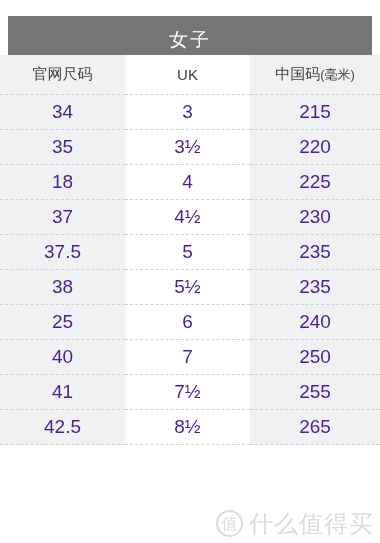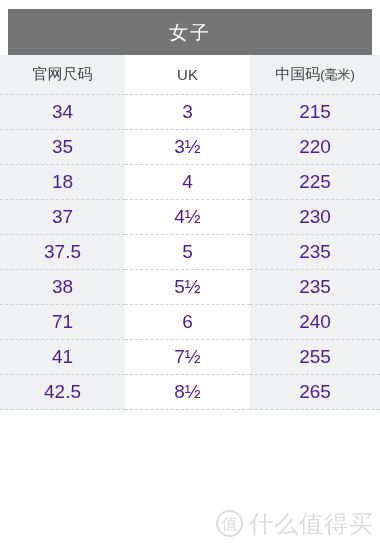--- a/index.html
+++ b/index.html
@@ -21,21 +21,21 @@
     width: 380px;
     height: 543px;
     box-sizing: border-box;
     background: #ffffff;
   }
 
   
   .title-band {
     position: absolute;
     left: 8px;
-    top: 9px;
+    top: 16px;
     width: 364px;
     height: 46px;
     background: #757575;
     display: flex;
     align-items: center;
     justify-content: center;
   }
   .title-text {
     color: #ffffff;
     font-size: 19px;
@@ -181,23 +181,28 @@
           <td class="col-a">37.5</td>
           <td class="col-b">5</td>
           <td class="col-c">235</td>
         </tr>
         <tr>
           <td class="col-a">38</td>
           <td class="col-b">5½</td>
           <td class="col-c">235</td>
         </tr>
         <tr>
-          <td class="col-a">71</td>
+          <td class="col-a">25</td>
           <td class="col-b">6</td>
           <td class="col-c">240</td>
+        </tr>
+        <tr>
+          <td class="col-a">40</td>
+          <td class="col-b">7</td>
+          <td class="col-c">250</td>
         </tr>
         <tr>
           <td class="col-a">41</td>
           <td class="col-b">7½</td>
           <td class="col-c">255</td>
         </tr>
         <tr>
           <td class="col-a">42.5</td>
           <td class="col-b">8½</td>
           <td class="col-c">265</td>

